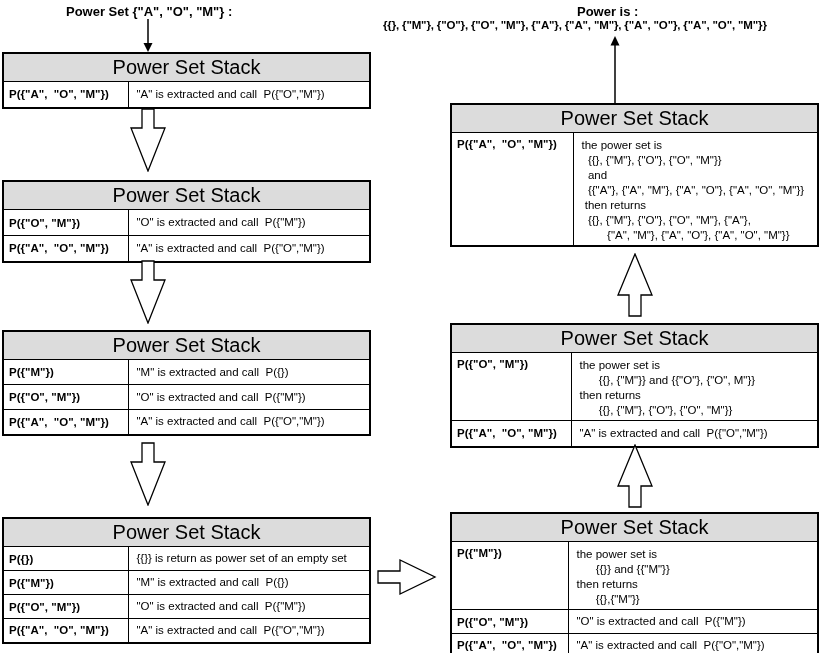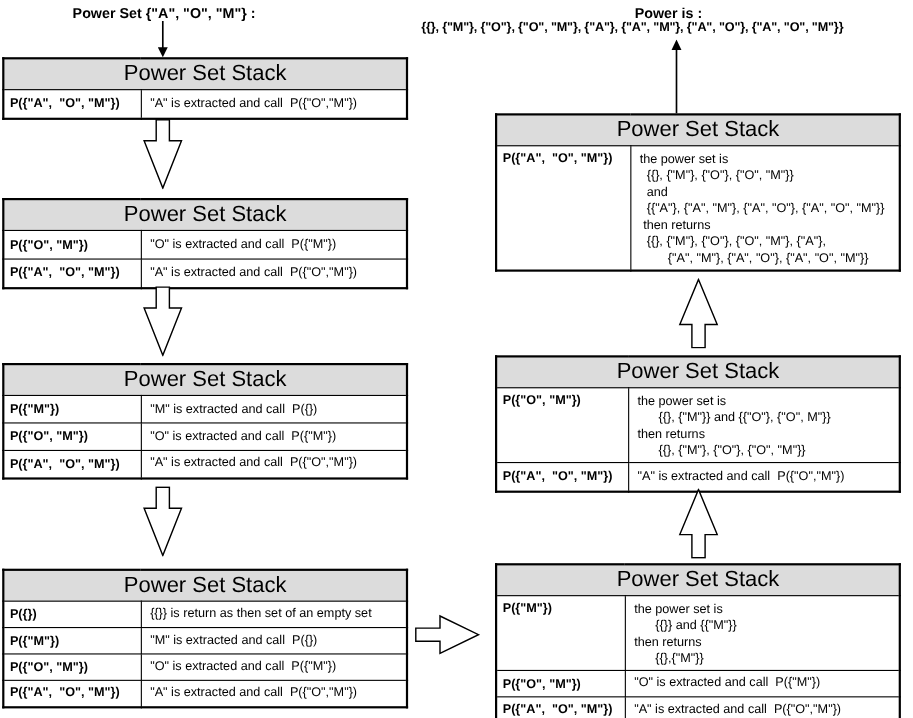--- a/index.html
+++ b/index.html
@@ -159,21 +159,21 @@
         <col>
       </colgroup>
     <thead>
         <tr style="height:24px">
           <th class="title" colspan="2">Power Set Stack</th>
         </tr>
       </thead>
     <tbody>
       <tr style="height:24px">
         <td class="frame">P({})</td>
-        <td class="desc">{{}} is return as then set of an empty set</td>
+        <td class="desc">{{}} is return as power set of an empty set</td>
       </tr>
       <tr style="height:24px">
         <td class="frame">P({"M"})</td>
         <td class="desc">"M" is extracted and call  P({})</td>
       </tr>
       <tr style="height:24px">
         <td class="frame">P({"O", "M"})</td>
         <td class="desc">"O" is extracted and call  P({"M"})</td>
       </tr>
       <tr style="height:24px">

